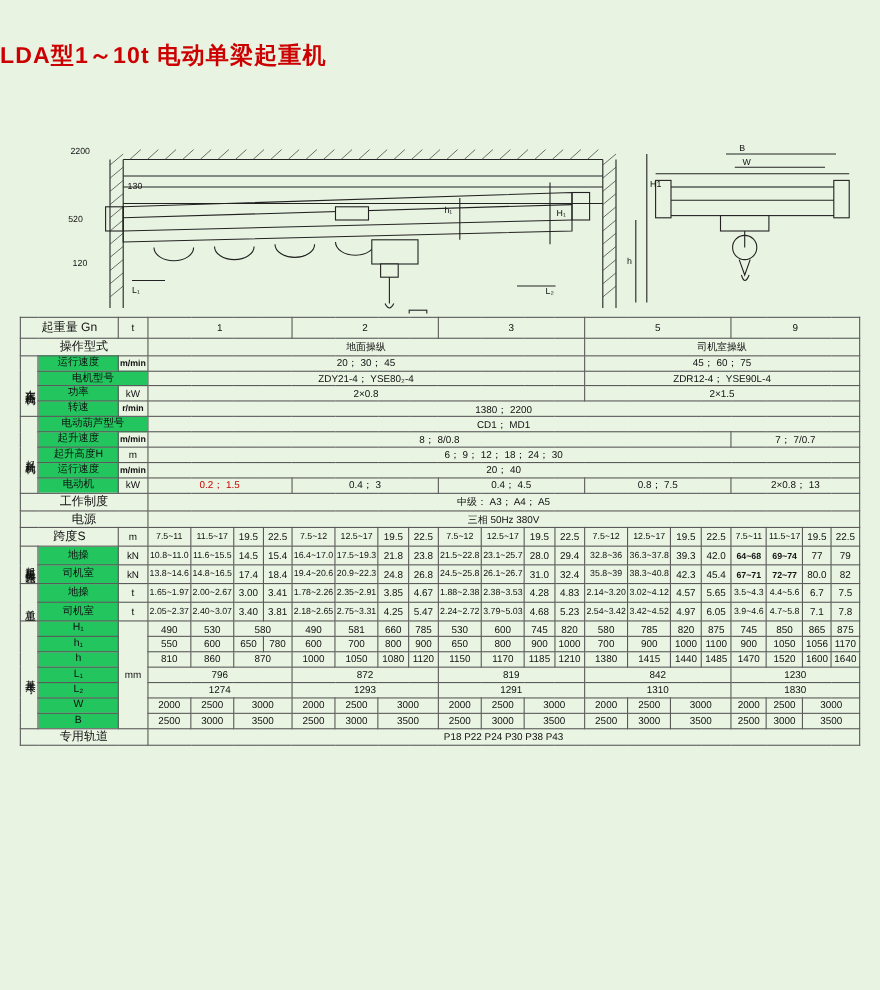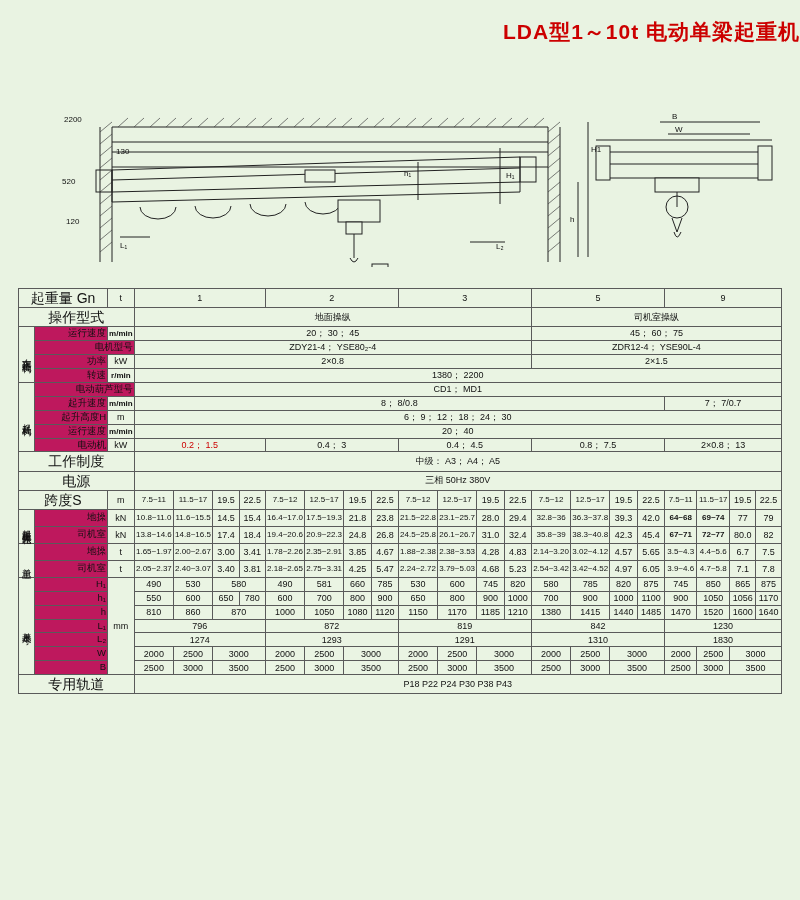--- a/index.html
+++ b/index.html
@@ -5,44 +5,44 @@
   html,body{margin:0;padding:0;}
   body{
     width:800px;height:900px;
     background:#e9f3e2;
     font-family:"Liberation Sans", sans-serif;
     color:#111;
     overflow:hidden;
   }
   .page{position:relative;width:800px;height:900px;}
   .title{
-    text-align:right;
+    text-align:left;
     color:#cc0000;
     font-weight:bold;
     font-size:21px;
-    padding-top:18px;
+    padding-top:36px;
     letter-spacing:1px;
   }
   
   .drawing{position:relative;height:215px;margin-top:6px;text-decoration:underline;}
   .drawing svg{display:block;}
   
   .tablewrap{position:absolute;left:18px;top:288px;width:764px;}
   table{border-collapse:collapse;width:764px;background:#eaf4e3;}
   td,th{
     border:1px solid #5a5a5a;
     font-size:9px;
     text-align:center;
     vertical-align:middle;
     padding:1px 1px;
     line-height:1.15;
     font-family:"Liberation Sans", sans-serif;
   }
-  td.lbl{background:#eaf4e3;font-size:14px;}
-  td.rowhead{background:#be185d;font-size:9.5px;white-space:nowrap;text-align:right;}
+  td.lbl{background:#eaf4e3;font-size:11px;}
+  td.rowhead{background:#22c55e;font-size:9.5px;white-space:nowrap;}
   td.vlabel{
     background:#eaf4e3;
     font-size:9.5px;
     width:16px;
   }
   .vtxt{
     writing-mode:vertical-rl;
     text-orientation:upright;
     letter-spacing:1px;
     line-height:1.05;

